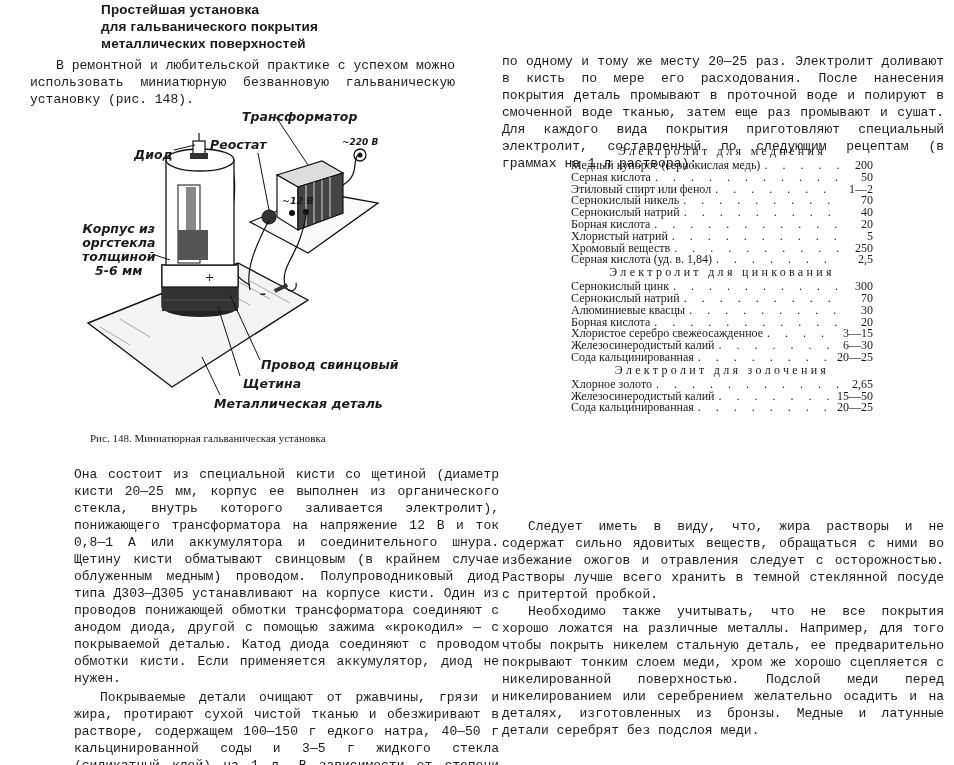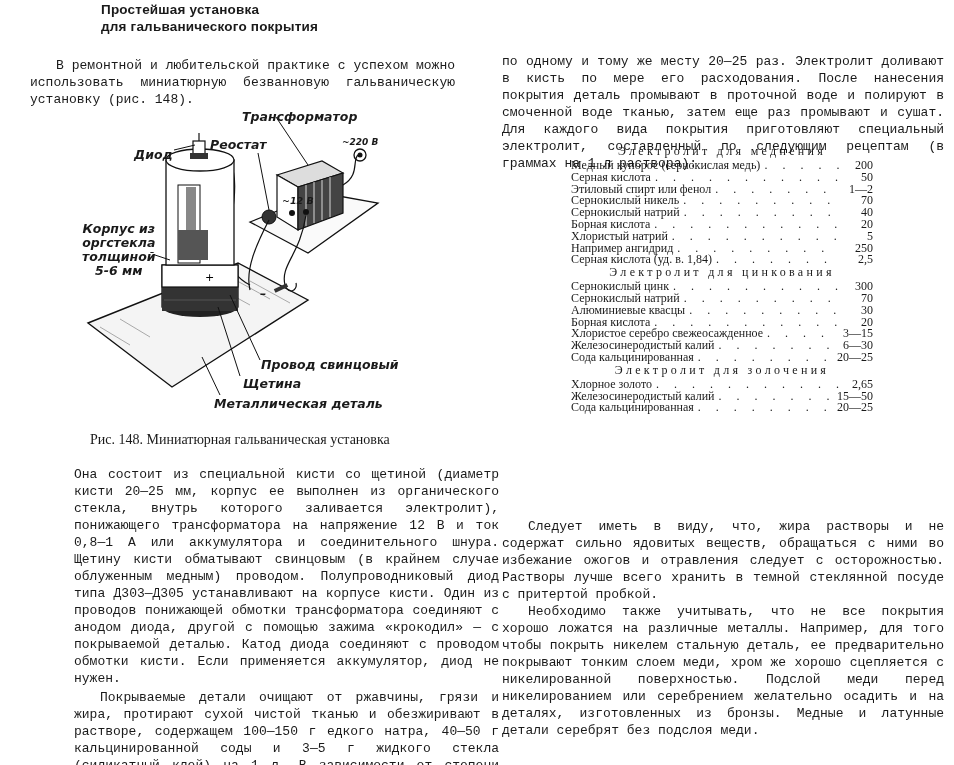--- a/index.html
+++ b/index.html
@@ -7,39 +7,40 @@
          font-family:"Liberation Serif", serif; color:#1a1a1a; }
   .title { position:absolute; left:101px; top:1px; font-family:"Liberation Sans", sans-serif;
            font-weight:bold; font-size:13.5px; line-height:17px; letter-spacing:0.2px; }
   .title div { white-space:nowrap; }
   p { margin:0; font-size:13px; line-height:17px; text-align:justify;font-family:Liberation Mono, monospace; }
   .indent { text-indent:26px; }
   .intro { position:absolute; left:30px; top:57px; width:425px; }
   .figure { position:absolute; left:60px; top:95px; width:380px; height:340px; }
   .fig-label { position:absolute; font-family:"DejaVu Sans", sans-serif; font-style:italic;
                font-weight:bold; font-size:12.5px; line-height:14px; white-space:nowrap; }
-  .caption { position:absolute; left:90px; top:432px; font-size:14px; white-space:nowrap; }
+  .caption { position:absolute; left:90px; top:432px; font-size:11px; white-space:nowrap; }
   .body-left { position:absolute; left:30px; top:466px; width:425px;margin-left:44px; }
   .body-right { position:absolute; left:502px; top:53px; width:442px; }
   .recipes { position:absolute; left:571px; top:145px; width:302px; }
   .recipe-title { text-align:center; letter-spacing:3.3px; font-size:12px; line-height:13px;
                   margin-top:6px; margin-bottom:2px; }
   .recipe-title:first-child { margin-top:0; }
   .row { display:flex; font-size:12px; line-height:11.8px; }
   .row .name { white-space:nowrap; }
   .row .dots { flex:1; overflow:hidden; white-space:nowrap; letter-spacing:6px; padding-left:4px; }
   .row .val { white-space:nowrap; text-align:right; min-width:34px; }
   .after { position:absolute; left:502px; top:518px; width:442px; }
 </style>
 </head>
 <body>
 
 <div class="title">
   <div>Простейшая установка</div>
   <div>для гальванического покрытия</div>
+  <div>металлических поверхностей</div>
 </div>
 
 <div class="intro">
   <p class="indent">В ремонтной и любительской практике с успехом можно использовать миниатюрную безванновую гальваническую установку (рис. 148).</p>
 </div>
 
 <div class="figure">
   <svg width="380" height="340" viewBox="0 0 380 340">
 
     <polygon points="28,228 178,168 248,205 112,292" fill="#f4f4f4" stroke="#111" stroke-width="1.4"></polygon>
@@ -167,21 +168,21 @@
         <span class="val">20</span>
       </div>
     <div class="row">
         <span class="name">Хлористый натрий</span>
         <span class="dots">. . . . . . . . . . . . . . . .</span>
         <span class="val">5</span>
       </div>
   </div>
   <div>
     <div class="row">
-        <span class="name">Например ангидрид</span>
+        <span class="name">Хромовый веществ</span>
         <span class="dots">. . . . . . . . . . . . . . .</span>
         <span class="val">250</span>
       </div>
     <div class="row">
         <span class="name">Серная кислота (уд. в. 1,84)</span>
         <span class="dots">. . . . . . . . . . . . .</span>
         <span class="val">2,5</span>
       </div>
   </div>
   <div>

